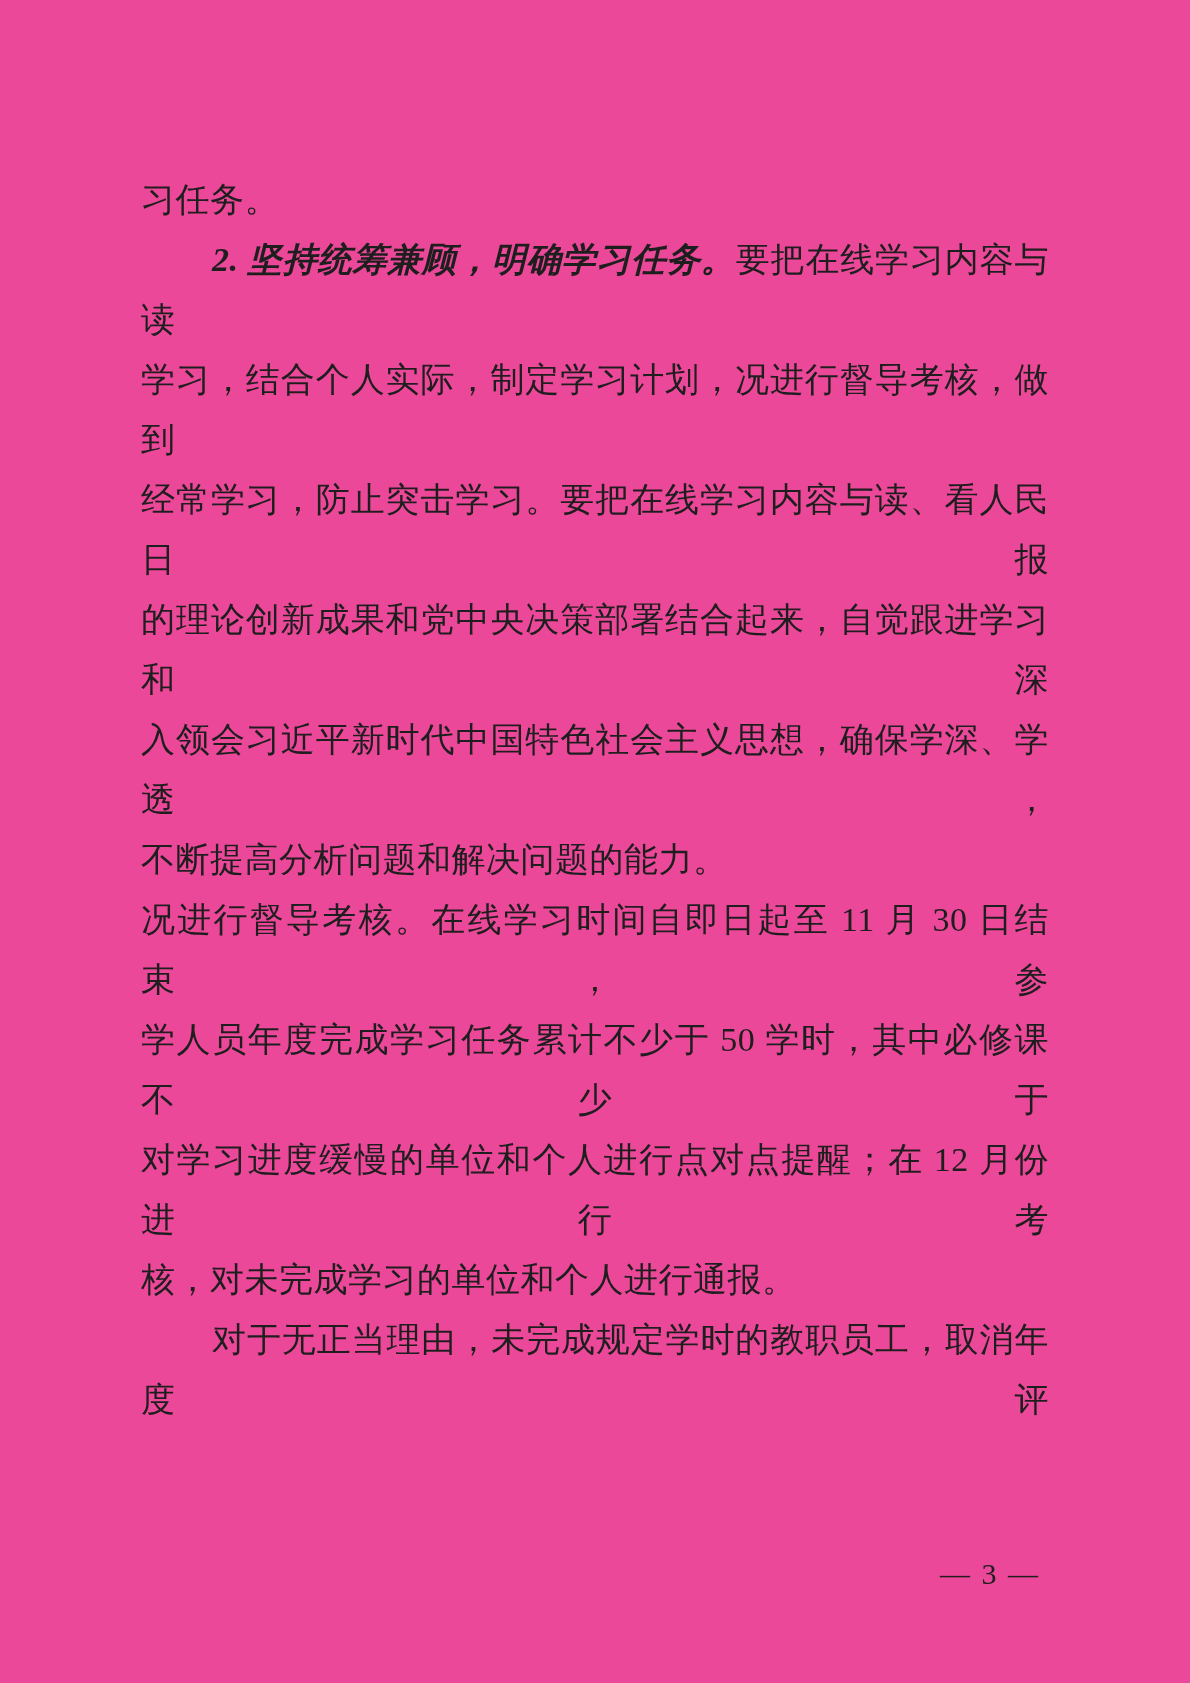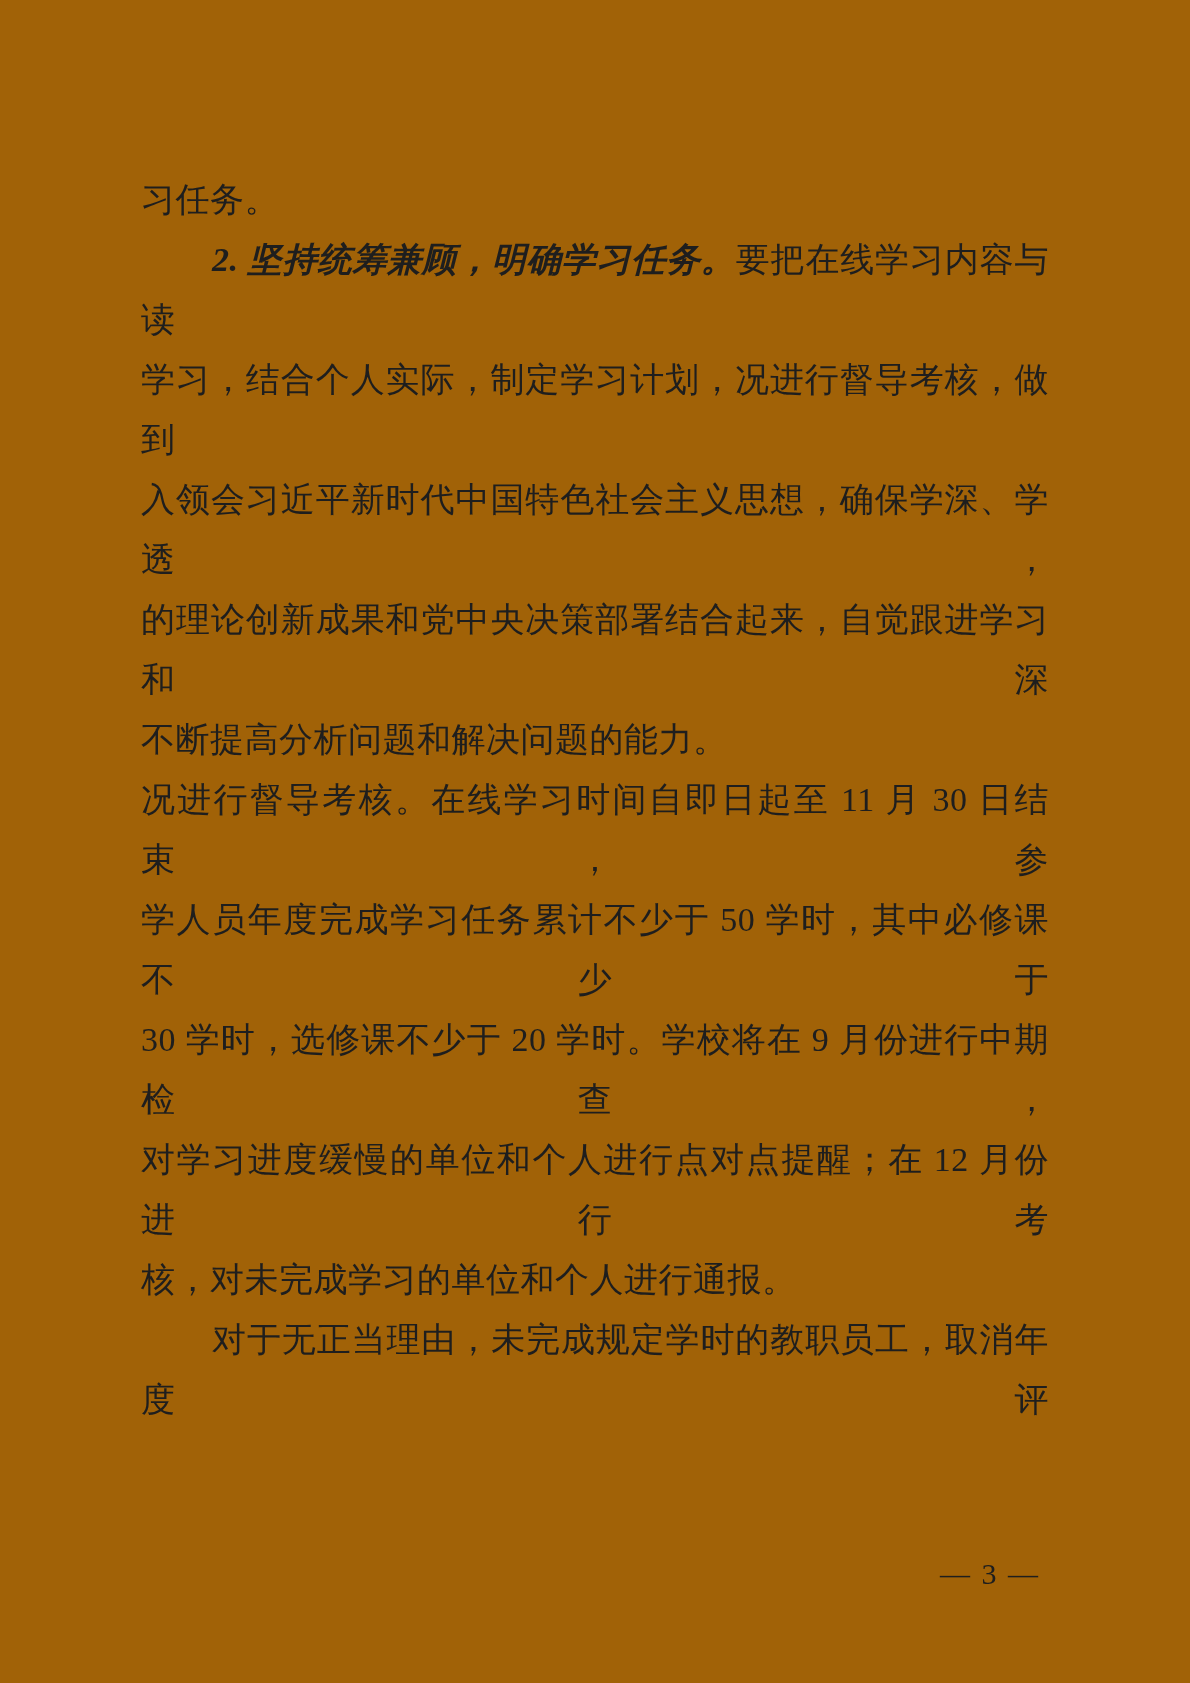--- a/index.html
+++ b/index.html
@@ -4,21 +4,21 @@
 <style>
   html, body {
     margin: 0;
     padding: 0;
     background: #ffffff;
   }
   .page {
     position: relative;
     width: 1190px;
     height: 1683px;
-    background: #a16207;
+    background: #ec4899;
     overflow: hidden;
     font-family: "Liberation Serif", "DejaVu Serif", serif;
     color: #1e1e1e;
   }
   .body-text {
     position: absolute;
     left: 141px;
     top: 170px;
     width: 908px;
   }
@@ -54,26 +54,26 @@
   }
 </style>
 </head>
 <body>
 
 <div class="page">
   <main class="body-text">
     <p class="ln end">习任务。</p>
     <p class="ln ind"><span class="b">2. 坚持统筹兼顾，明确学习任务。</span><span>要把在线学习内容与读</span></p>
     <p class="ln">学习，结合个人实际，制定学习计划，况进行督导考核，做到</p>
+    <p class="ln">经常学习，防止突击学习。要把在线学习内容与读、看人民日报</p>
+    <p class="ln">的理论创新成果和党中央决策部署结合起来，自觉跟进学习和深</p>
     <p class="ln">入领会习近平新时代中国特色社会主义思想，确保学深、学透，</p>
-    <p class="ln">的理论创新成果和党中央决策部署结合起来，自觉跟进学习和深</p>
     <p class="ln end">不断提高分析问题和解决问题的能力。</p>
     <p class="ln">况进行督导考核。在线学习时间自即日起至 11 月 30 日结束，参</p>
     <p class="ln">学人员年度完成学习任务累计不少于 50 学时，其中必修课不少于</p>
-    <p class="ln">30 学时，选修课不少于 20 学时。学校将在 9 月份进行中期检查，</p>
     <p class="ln">对学习进度缓慢的单位和个人进行点对点提醒；在 12 月份进行考</p>
     <p class="ln end">核，对未完成学习的单位和个人进行通报。</p>
     <p class="ln ind">对于无正当理由，未完成规定学时的教职员工，取消年度评</p>
 
   </main>
 
   <div class="footer">— 3 —</div>
 </div>
 
 </body></html>

